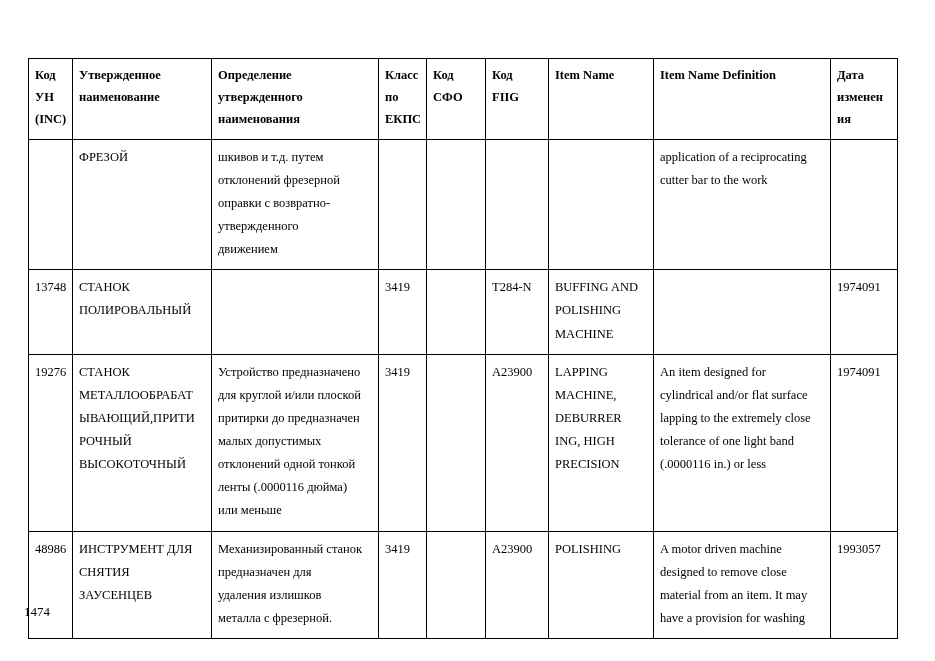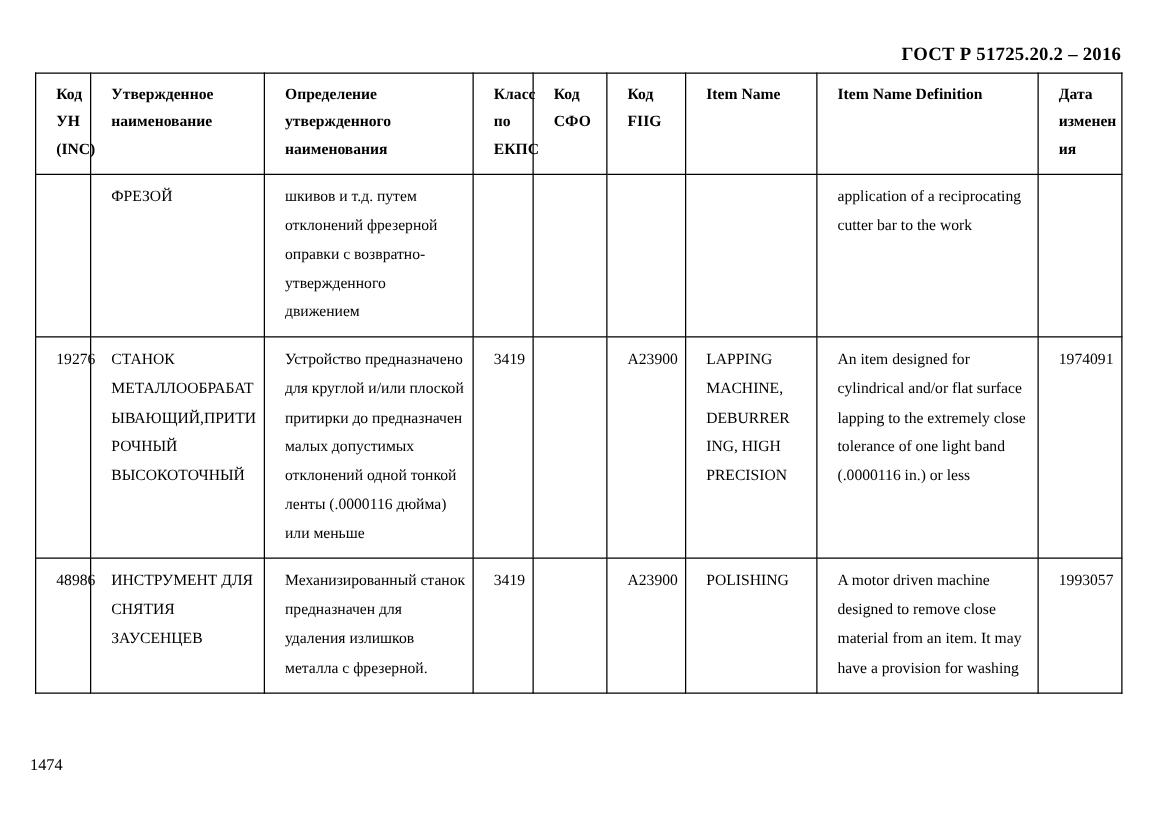--- a/index.html
+++ b/index.html
@@ -35,21 +35,21 @@
     position: absolute;
     left: 28px;
     top: 58px;
     border-collapse: collapse;
     table-layout: fixed;
     width: 869px;
   }
   table.gost td, table.gost th {
     border: 1px solid #000000;
     vertical-align: top;
-    padding: 6px 5px 8px 16px;
+    padding: 6px 5px 8px 6px;
     font-size: 12.5px;
     line-height: 1.85;
     font-weight: normal;
     text-align: left;
   }
   table.gost th {
     font-weight: bold;
     line-height: 1.75;
   }
   
@@ -69,21 +69,20 @@
     left: 24px;
     top: 604px;
     font-size: 13px;
   }
 </style>
 </head>
 <body>
 
 <div class="page">
 
-  <div class="doc-header">ГОСТ Р 51725.20.2 – 2016</div>
 
   <table class="gost">
     <colgroup>
       <col class="c0">
         <col class="c1">
         <col class="c2">
         <col class="c3">
         <col class="c4">
       <col class="c5">
         <col class="c6">
@@ -150,20 +149,38 @@
         <td></td>
         <td></td>
         <td></td>
         <td>
           <span class="cell-line">application of a reciprocating</span>
           <span class="cell-line">cutter bar to the work</span>
         </td>
         <td></td>
       </tr>
 
+      <tr>
+        <td>13748</td>
+        <td>
+          <span class="cell-line">СТАНОК</span>
+          <span class="cell-line">ПОЛИРОВАЛЬНЫЙ</span>
+        </td>
+        <td></td>
+        <td>3419</td>
+        <td></td>
+        <td>T284-N</td>
+        <td>
+          <span class="cell-line">BUFFING AND</span>
+          <span class="cell-line">POLISHING</span>
+          <span class="cell-line">MACHINE</span>
+        </td>
+        <td></td>
+        <td>1974091</td>
+      </tr>
 
       <tr>
         <td>19276</td>
         <td>
           <span class="cell-line">СТАНОК</span>
           <span class="cell-line">МЕТАЛЛООБРАБАТ</span>
           <span class="cell-line">ЫВАЮЩИЙ,ПРИТИ</span>
           <span class="cell-line">РОЧНЫЙ</span>
           <span class="cell-line">ВЫСОКОТОЧНЫЙ</span>
         </td>

